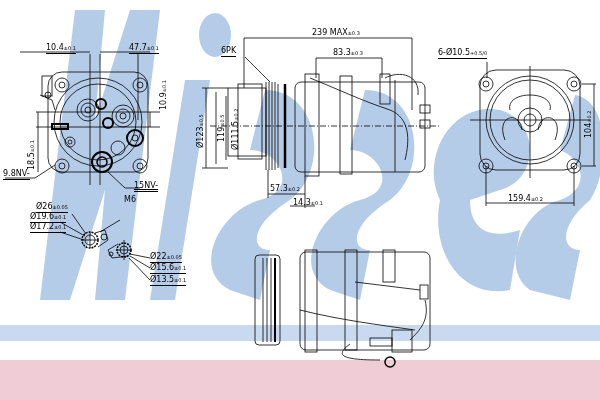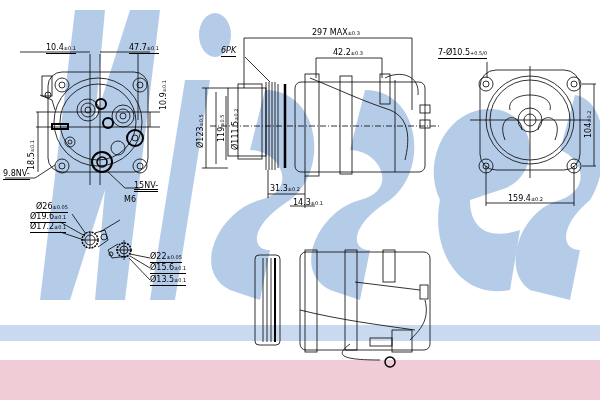--- a/index.html
+++ b/index.html
@@ -193,24 +193,24 @@
 <span class="lbl ul" style="left:134px;top:182px;text-decoration:underline;">15NV-</span>
 
 <span class="lbl ul" style="left:36px;top:203px;"><span>Ø26</span><span class="tol">±0.05</span></span>
 <span class="lbl ul" style="left:30px;top:213px;"><span>Ø19.6</span><span class="tol">±0.1</span></span>
 <span class="lbl ul" style="left:30px;top:223px;"><span>Ø17.2</span><span class="tol">±0.1</span></span>
 <span class="lbl" style="left:124px;top:196px;">M6</span>
 <span class="lbl ul" style="left:150px;top:253px;"><span>Ø22</span><span class="tol">±0.05</span></span>
 <span class="lbl ul" style="left:150px;top:264px;"><span>Ø15.6</span><span class="tol">±0.1</span></span>
 <span class="lbl ul" style="left:150px;top:276px;"><span>Ø13.5</span><span class="tol">±0.1</span></span>
 
-<span class="lbl ul" style="left:221px;top:47px;font-style:italic;">6PK</span>
-<span class="lbl" style="left:312px;top:29px;"><span>297 MAX</span><span class="tol">±0.3</span></span>
-<span class="lbl" style="left:333px;top:49px;"><span>42.2</span><span class="tol">±0.3</span></span>
+<span class="lbl ul" style="left:221px;top:47px;">6PK</span>
+<span class="lbl" style="left:312px;top:29px;"><span>239 MAX</span><span class="tol">±0.3</span></span>
+<span class="lbl" style="left:333px;top:49px;"><span>83.3</span><span class="tol">±0.3</span></span>
 <span class="lbl vert" style="left:197px;top:148px;"><span>Ø123</span><span class="tol">±0.5</span></span>
 <span class="lbl vert" style="left:218px;top:142px;"><span>119</span><span class="tol">±0.5</span></span>
 <span class="lbl vert" style="left:232px;top:150px;"><span>Ø111.5</span><span class="tol">±0.2</span></span>
-<span class="lbl" style="left:270px;top:185px;"><span>31.3</span><span class="tol">±0.2</span></span>
+<span class="lbl" style="left:270px;top:185px;"><span>57.3</span><span class="tol">±0.2</span></span>
 <span class="lbl" style="left:293px;top:199px;"><span>14.3</span><span class="tol">±0.1</span></span>
 
-<span class="lbl ul" style="left:438px;top:49px;"><span>7-Ø10.5</span><span class="tol">+0.5/0</span></span>
+<span class="lbl ul" style="left:438px;top:49px;"><span>6-Ø10.5</span><span class="tol">+0.5/0</span></span>
 <span class="lbl vert" style="left:585px;top:138px;"><span>104</span><span class="tol">±0.2</span></span>
 <span class="lbl" style="left:508px;top:195px;"><span>159.4</span><span class="tol">±0.2</span></span>
 
 </body></html>

